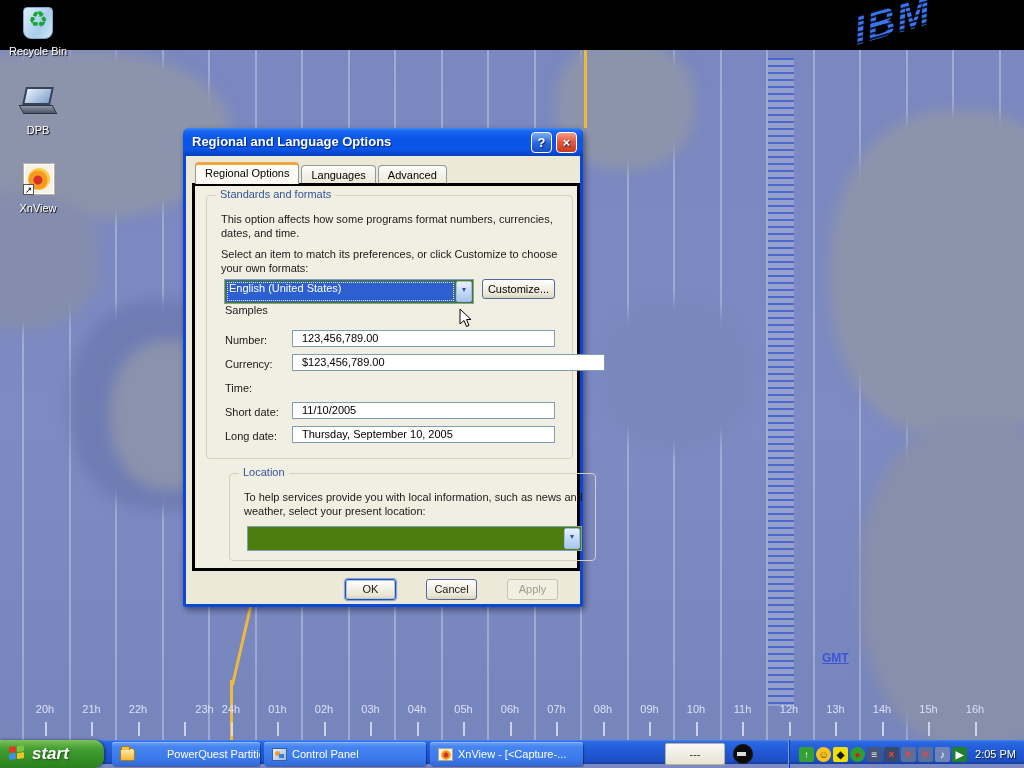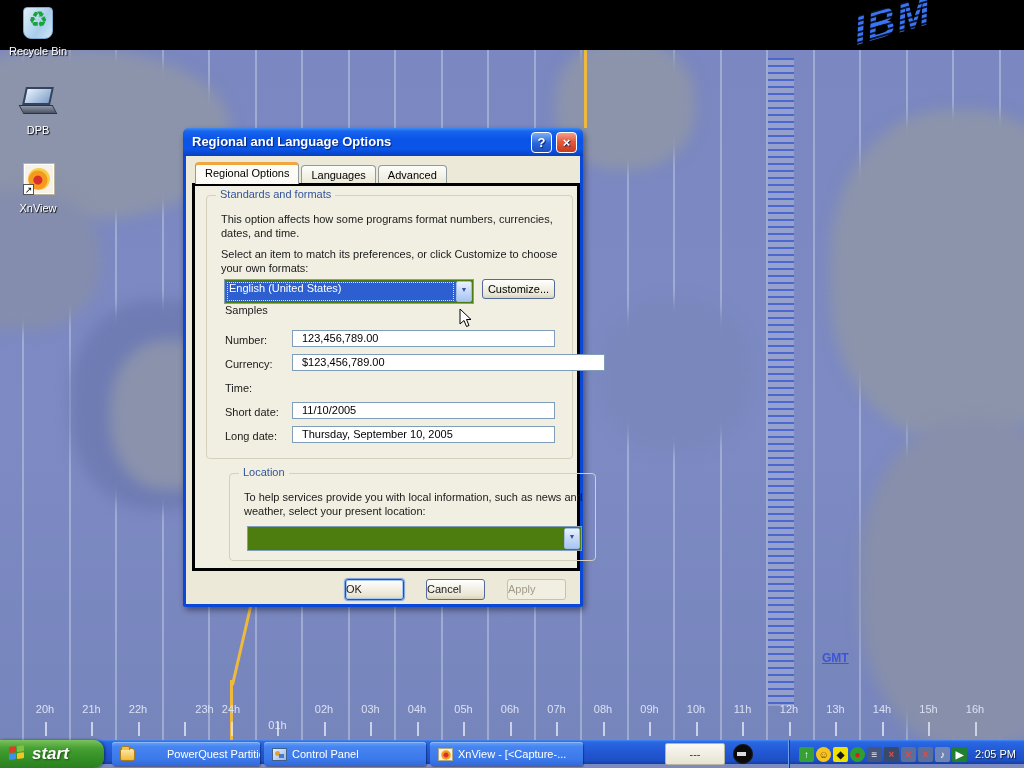--- a/index.html
+++ b/index.html
@@ -65,21 +65,21 @@
   .gb-legend { position:absolute; top:-8px; left:9px; background:#f1efe2; padding:0 4px; font-size:11px; color:#33549c; }
   .txt { position:absolute; font-size:11px; color:#1a1a1a; white-space:pre-line; line-height:14px; }
   .combo { position:absolute; height:25px; background:#4d7c0f; border:1px solid #7f9db9; font-size:11px; }
   .combo .val { position:absolute; left:1px; top:1px; right:18px; bottom:1px; line-height:15px; padding-left:3px; }
   .combo.selected .val { background:#2e5fd0; color:#fff; outline:1px dotted #e8e8b0; outline-offset:-2px; }
   .combo .arrow { position:absolute; right:1px; top:1px; bottom:1px; width:16px; text-align:center;
     background:linear-gradient(180deg,#e9f1fd,#c6d9f8 50%,#a9c5f4); border:1px solid #9ebcdf; border-radius:2px;
     color:#33549c; font-size:7px; line-height:15px; }
   .field { position:absolute; height:17px; background:#fff; border:1px solid #7f9db9; font-size:11px;
     line-height:15px; padding-left:9px; color:#000; }
-  .btn { position:absolute; width:59px; height:21px; font-size:11px; color:#1a1a1a; line-height:19px;
+  .btn { position:absolute; width:51px; height:21px; font-size:11px; color:#1a1a1a; text-align:center; line-height:19px;
     background:linear-gradient(180deg,#ffffff,#f3f1e6 45%,#eae6d4 80%,#d9d3bd); border:1px solid #54689a; border-radius:3px; }
   .btn.focus { border:1px solid #2a4f9e; box-shadow:inset 0 0 0 1px #a8c6f2, 0 0 1px 1px #7aa0e0; }
   .btn.disabled { color:#a09c89; border:1px solid #c6c2ae; background:#f1efe2; box-shadow:none; }
   .smalbtn { position:absolute; height:20px; font-size:11px; text-align:center; line-height:18px;
     background:linear-gradient(180deg,#ffffff,#f3f1e6 45%,#eae6d4 80%,#d9d3bd); border:1px solid #54689a; border-radius:3px; }
 
   
   .taskbar { position:absolute; left:0; top:740px; width:1024px; height:24px; z-index:10;
     background:linear-gradient(180deg,#4687f2 0%,#2a68e2 8%,#2259d6 45%,#1d4fc6 85%,#16railway 100%);
     background:linear-gradient(180deg,#4687f2 0%,#2a68e2 8%,#2259d6 45%,#1d4fc6 85%,#163e9e 100%); }
@@ -161,21 +161,21 @@
         <span class="tz-label" style="left: 22px;">20h</span>
         <span class="tz-tick" style="left: 44.5px;"></span>
         <span class="tz-label" style="left: 68.5px;">21h</span>
         <span class="tz-tick" style="left: 91px;"></span>
         <span class="tz-label" style="left: 115px;">22h</span>
         <span class="tz-tick" style="left: 137.5px;"></span>
         <span class="tz-label" style="left: 161.5px; margin-left: 20px;">23h</span>
         <span class="tz-tick" style="left: 184px;"></span>
         <span class="tz-label" style="left: 208px;">24h</span>
         <span class="tz-tick" style="left: 230.5px;"></span>
-        <span class="tz-label" style="left: 254.5px; margin-top: 16px;">01h</span>
+        <span class="tz-label" style="left: 254.5px;">01h</span>
         <span class="tz-tick" style="left: 277px;"></span>
         <span class="tz-label" style="left: 301px;">02h</span>
         <span class="tz-tick" style="left: 323.5px;"></span>
         <span class="tz-label" style="left: 347.5px;">03h</span>
         <span class="tz-tick" style="left: 370px;"></span>
         <span class="tz-label" style="left: 394px;">04h</span>
         <span class="tz-tick" style="left: 416.5px;"></span>
         <span class="tz-label" style="left: 440.5px;">05h</span>
         <span class="tz-tick" style="left: 463px;"></span>
         <span class="tz-label" style="left: 487px;">06h</span>

